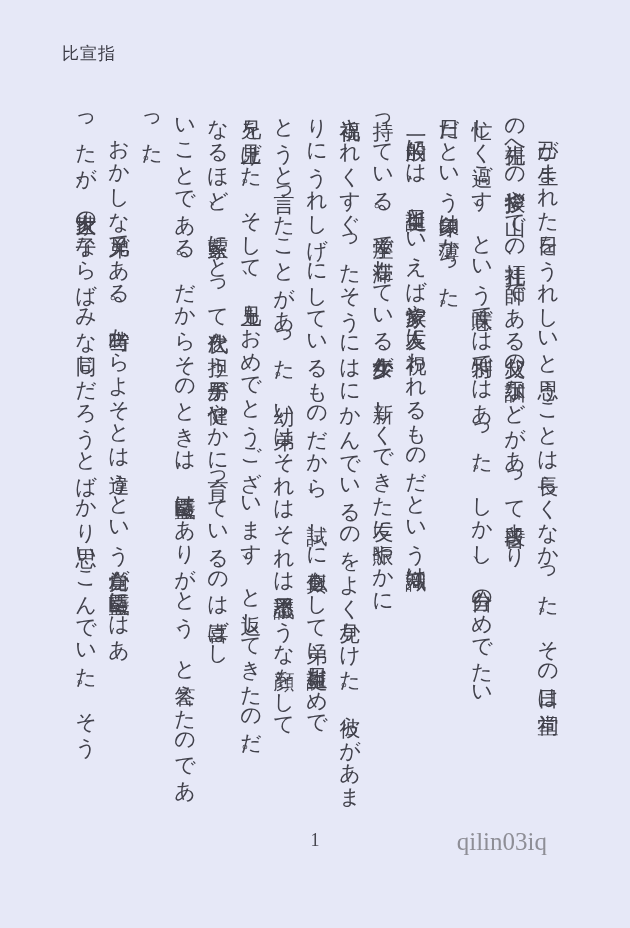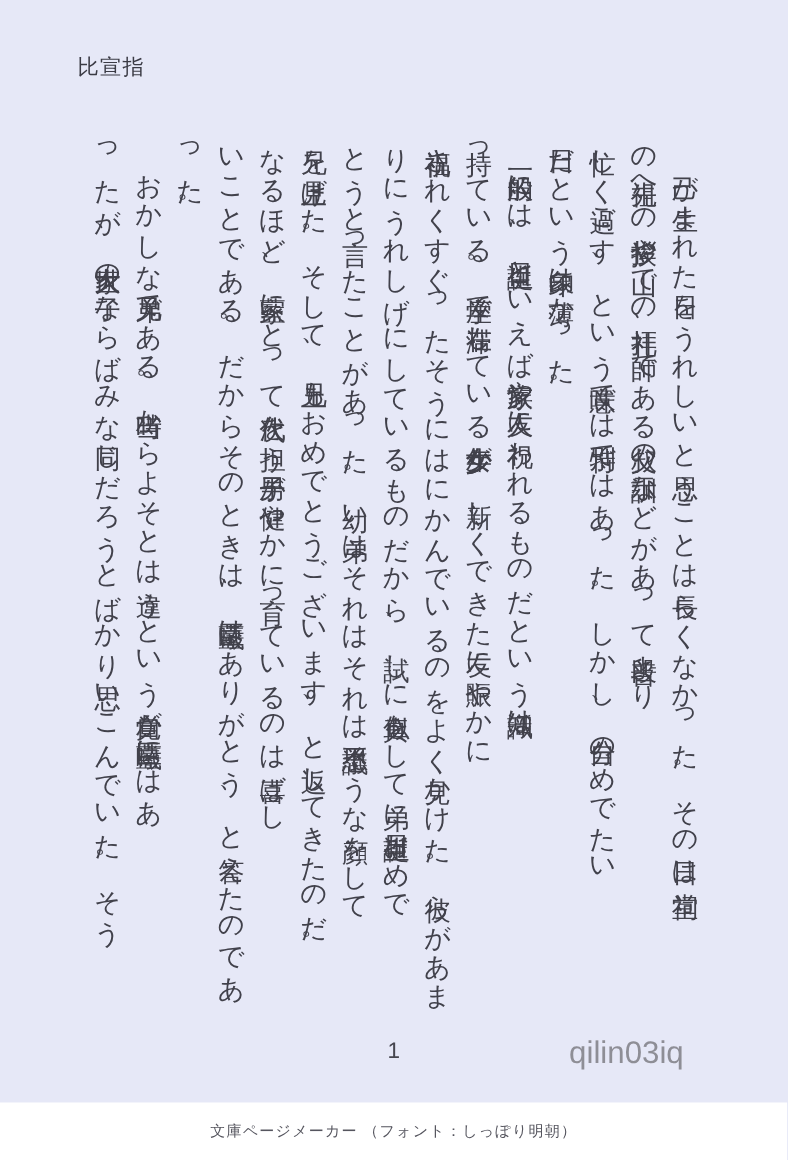--- a/index.html
+++ b/index.html
@@ -5,21 +5,21 @@
   html, body {
     margin: 0;
     padding: 0;
     background: #e6e8f7;
   }
   .page {
     position: relative;
     width: 630px;
     height: 928px;
     background: #e6e8f7;
-    font-family: Liberation Sans, sans-serif;
+    font-family: Liberation Serif, serif;
     overflow: hidden;
   }
   .doc-title {
     position: absolute;
     left: 62px;
     top: 42px;
     font-size: 17px;
     color: #3b3b45;
     letter-spacing: 1px;
   }
@@ -93,17 +93,14 @@
       <div class="vline">いことである。だからそのときは、藍曦臣はありがとう、と答えたのであ</div>
       <div class="vline">った。</div>
       <div class="vline">　おかしな兄弟である。当時からよそとは違うという自覚が藍曦臣にはあ</div>
       <div class="vline">ったが、大世家の子ならばみな同じだろうとばかり思いこんでいた。そう</div>
     </div>
 
   <div class="page-number">1</div>
 
   <div class="author-handle">qilin03iq</div>
 
-  <div class="footer-bar">
-    <span class="generator-credit">文庫ページメーカー （フォント：しっぽり明朝）</span>
-  </div>
 
 </div>
 
 </body></html>

